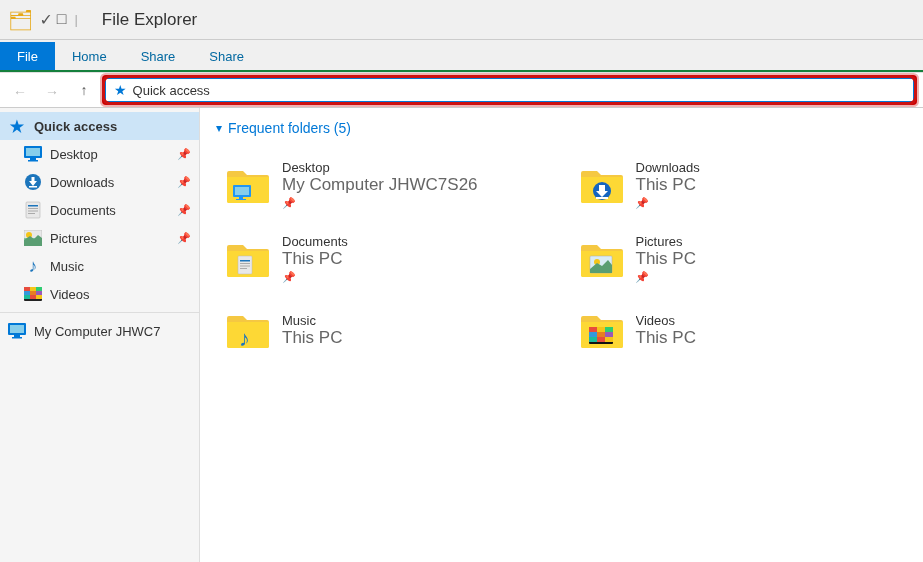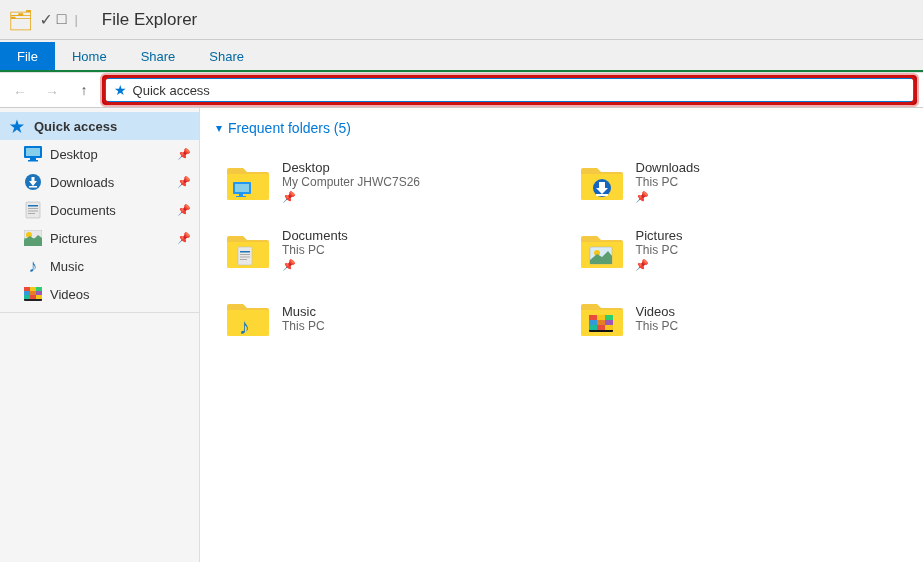--- a/index.html
+++ b/index.html
@@ -91,21 +91,21 @@
       gap: 8px 16px;
     }
     .folder-item {
       display: flex; align-items: center; gap: 10px;
       padding: 8px; border-radius: 2px; cursor: pointer;
       min-width: 0;
     }
     .folder-icon-wrap { width: 48px; height: 44px; flex-shrink: 0; position: relative; display: flex; align-items: center; justify-content: center; }
     .folder-info { min-width: 0; }
     .folder-name { font-size: 13px; color: #333; font-weight: 500; white-space: nowrap; overflow: hidden; text-overflow: ellipsis; }
-    .folder-sub { font-size: 12px; color: #666; }
+    .folder-sub { font-size: 17px; color: #666; }
     .folder-pin { font-size: 11px; color: #777; margin-top: 2px; }
     .sidebar-computer-icon { color: #0078d7; font-size: 15px; }
     .sidebar-star-icon { color: #0078d7; font-size: 16px; }
   </style>
 </head>
 <body>
 
 <div class="title-bar">
   <span class="title-bar-icon">🗂</span>
   <div class="title-bar-quicktools">
@@ -214,20 +214,31 @@
           <rect x="0" y="8" width="6" height="4" fill="#1abc9c"></rect>
           <rect x="6" y="8" width="6" height="4" fill="#e74c3c"></rect>
           <rect x="12" y="8" width="6" height="4" fill="#f5c518"></rect>
         </svg>
       </span>
       <span>Videos</span>
     </div>
 
     <div style="height:1px; background:#ddd; margin: 4px 0;"></div>
 
+    <div class="sidebar-item">
+      <span class="sidebar-icon sidebar-computer-icon">
+        <svg width="18" height="16" viewBox="0 0 18 16">
+          <rect x="0" y="0" width="18" height="12" rx="1" fill="#0078d7"></rect>
+          <rect x="2" y="2" width="14" height="8" fill="#87ceeb"></rect>
+          <rect x="6" y="12" width="6" height="2" fill="#0078d7"></rect>
+          <rect x="4" y="14" width="10" height="1.5" fill="#0078d7"></rect>
+        </svg>
+      </span>
+      <span>My Computer JHWC7</span>
+    </div>
   </div>
 
   <div class="content-panel">
     <div class="section-title">
       <span class="chevron">▾</span>
       <span>Frequent folders (5)</span>
     </div>
 
     <div class="folders-grid">
 

